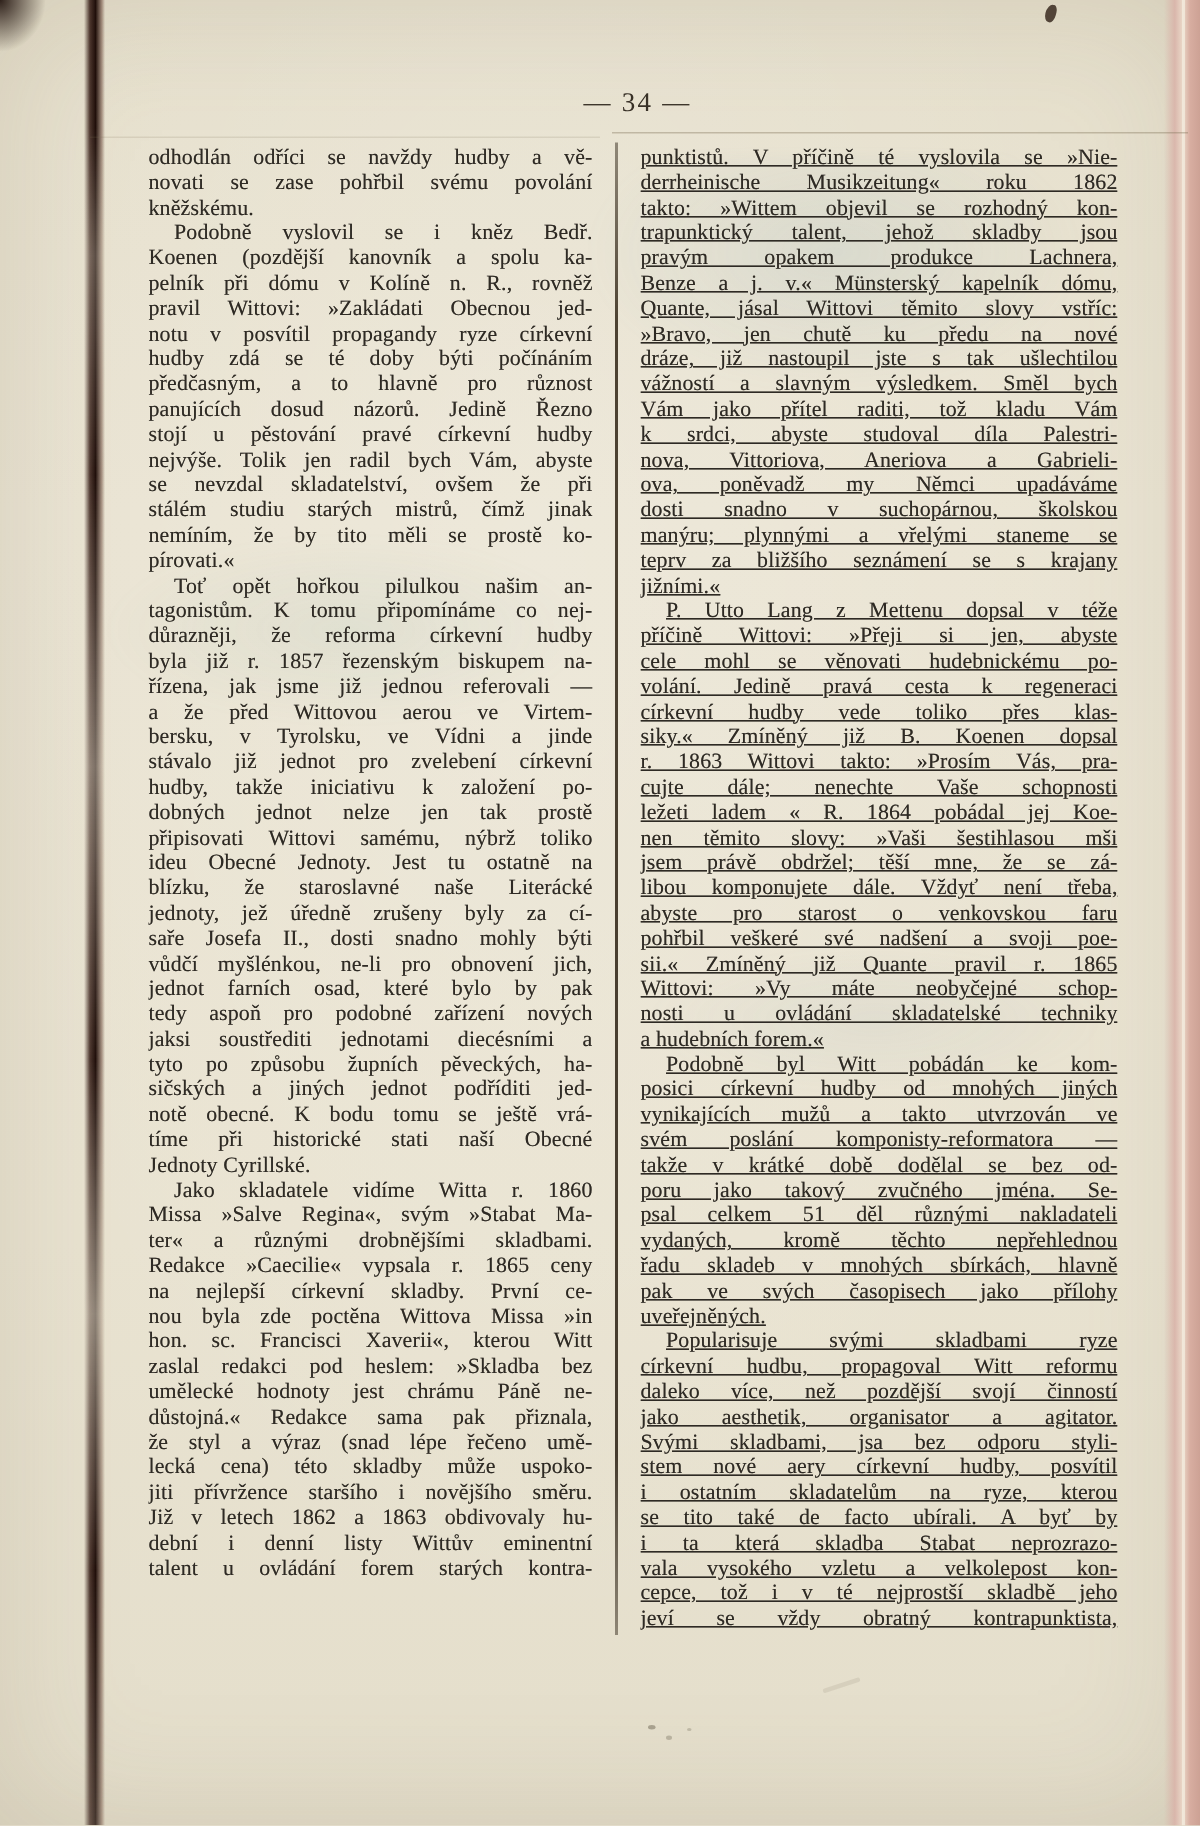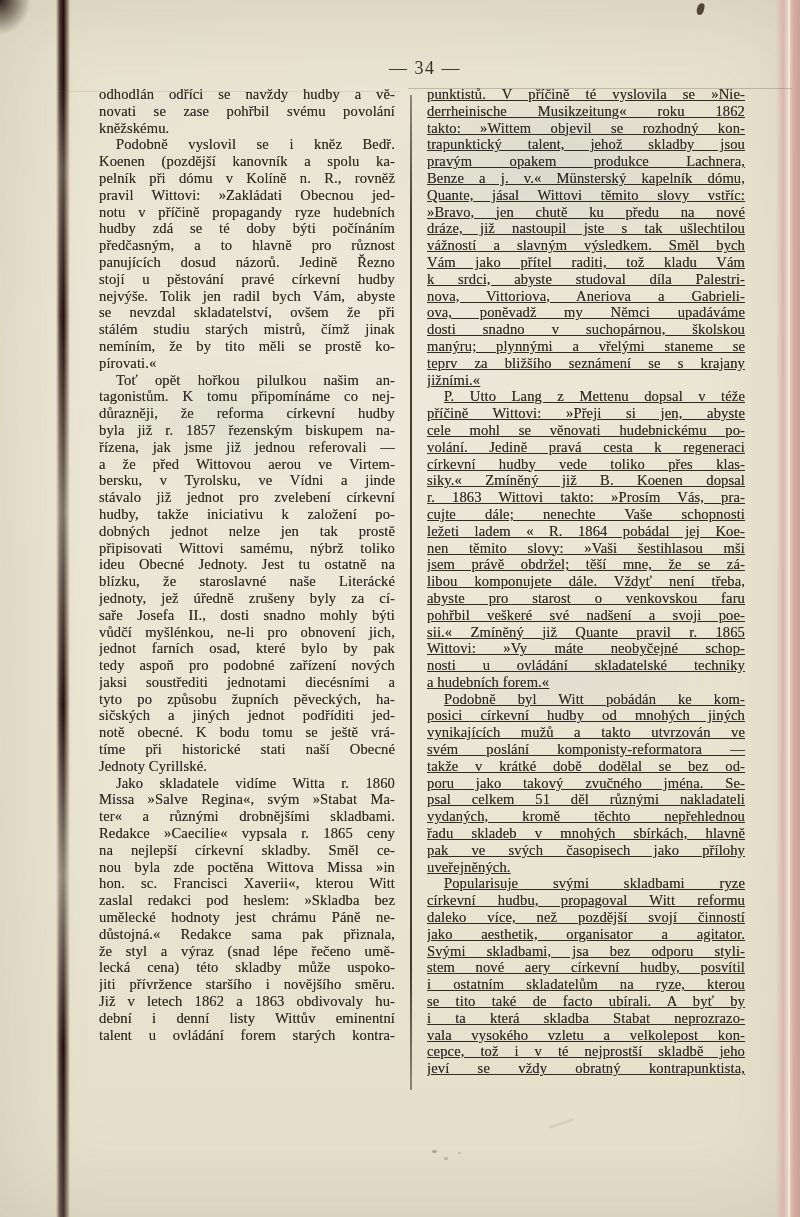--- a/index.html
+++ b/index.html
@@ -67,21 +67,21 @@
     position:absolute;left:0;top:58px;width:754px;
     text-align:center;font-size:18px;letter-spacing:1.5px;
     color:#383127;
     padding-left:48px;
   }
   .divider{
     position:absolute;left:410px;top:95px;width:2px;height:995px;
     background:linear-gradient(180deg, rgba(70,60,45,.55), #4d4232 12%, #463c2e 88%, rgba(70,60,45,.55));
   }
   .column{
-    position:absolute;top:86px;
+    position:absolute;top:97px;
     font-size:14.6px;line-height:16.8px;
     color:#2e2a24;letter-spacing:.1px;
     text-shadow:0 0 .4px rgba(46,42,36,.55);
   }
   .col-left{left:99px;width:296px;}
   .col-right{left:427px;width:318px;text-decoration:underline;}
   .line{
     height:16.8px;overflow:hidden;
     text-align:justify;text-align-last:justify;
     white-space:normal;
@@ -114,21 +114,21 @@
   <div class="divider"></div>
 
   <div class="column col-left" id="col-left">
       <div class="line">odhodlán odříci se navždy hudby a vě-</div>
       <div class="line">novati se zase pohřbil svému povolání</div>
       <div class="line end">kněžskému.</div>
       <div class="line indent">Podobně vyslovil se i kněz Bedř.</div>
       <div class="line">Koenen (pozdější kanovník a spolu ka-</div>
       <div class="line">pelník při dómu v Kolíně n. R., rovněž</div>
       <div class="line">pravil Wittovi: »Zakládati Obecnou jed-</div>
-      <div class="line">notu v příčině propagandy ryze hudebních</div>
+      <div class="line">notu v posvítil propagandy ryze církevní</div>
       <div class="line">hudby zdá se té doby býti počínáním</div>
       <div class="line">předčasným, a to hlavně pro různost</div>
       <div class="line">panujících dosud názorů. Jedině Řezno</div>
       <div class="line">stojí u pěstování pravé církevní hudby</div>
       <div class="line">nejvýše. Tolik jen radil bych Vám, abyste</div>
       <div class="line">se nevzdal skladatelství, ovšem že při</div>
       <div class="line">stálém studiu starých mistrů, čímž jinak</div>
       <div class="line">nemíním, že by tito měli se prostě ko-</div>
       <div class="line end">pírovati.«</div>
       <div class="line indent">Toť opět hořkou pilulkou našim an-</div>
@@ -152,21 +152,21 @@
       <div class="line">jaksi soustřediti jednotami diecésními a</div>
       <div class="line">tyto po způsobu župních pěveckých, ha-</div>
       <div class="line">sičských a jiných jednot podříditi jed-</div>
       <div class="line">notě obecné. K bodu tomu se ještě vrá-</div>
       <div class="line">tíme při historické stati naší Obecné</div>
       <div class="line end">Jednoty Cyrillské.</div>
       <div class="line indent">Jako skladatele vidíme Witta r. 1860</div>
       <div class="line">Missa »Salve Regina«, svým »Stabat Ma-</div>
       <div class="line">ter« a různými drobnějšími skladbami.</div>
       <div class="line">Redakce »Caecilie« vypsala r. 1865 ceny</div>
-      <div class="line">na nejlepší církevní skladby. Směl ce-</div>
+      <div class="line">na nejlepší církevní skladby. První ce-</div>
       <div class="line">nou byla zde poctěna Wittova Missa »in</div>
       <div class="line">hon. sc. Francisci Xaverii«, kterou Witt</div>
       <div class="line">zaslal redakci pod heslem: »Skladba bez</div>
       <div class="line">umělecké hodnoty jest chrámu Páně ne-</div>
       <div class="line">důstojná.« Redakce sama pak přiznala,</div>
       <div class="line">že styl a výraz (snad lépe řečeno umě-</div>
       <div class="line">lecká cena) této skladby může uspoko-</div>
       <div class="line">jiti přívržence staršího i novějšího směru.</div>
       <div class="line">Již v letech 1862 a 1863 obdivovaly hu-</div>
       <div class="line">dební i denní listy Wittův eminentní</div>

